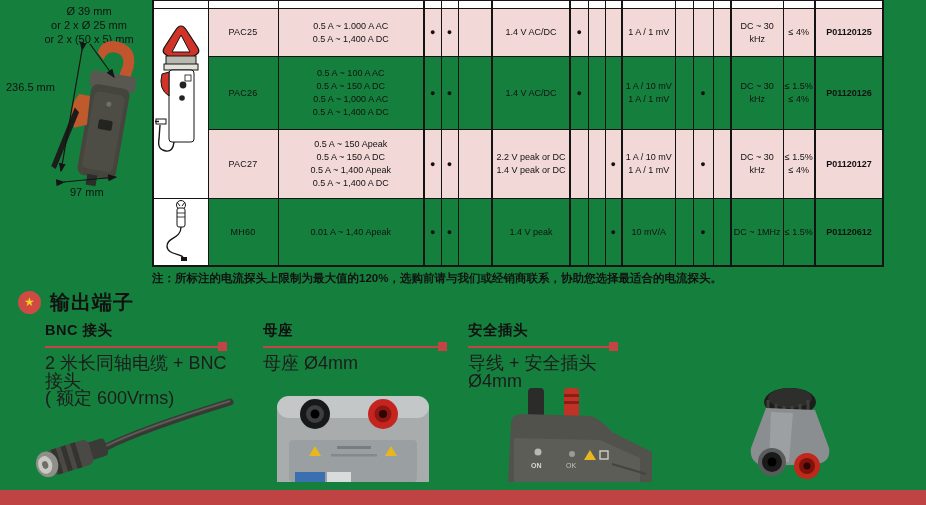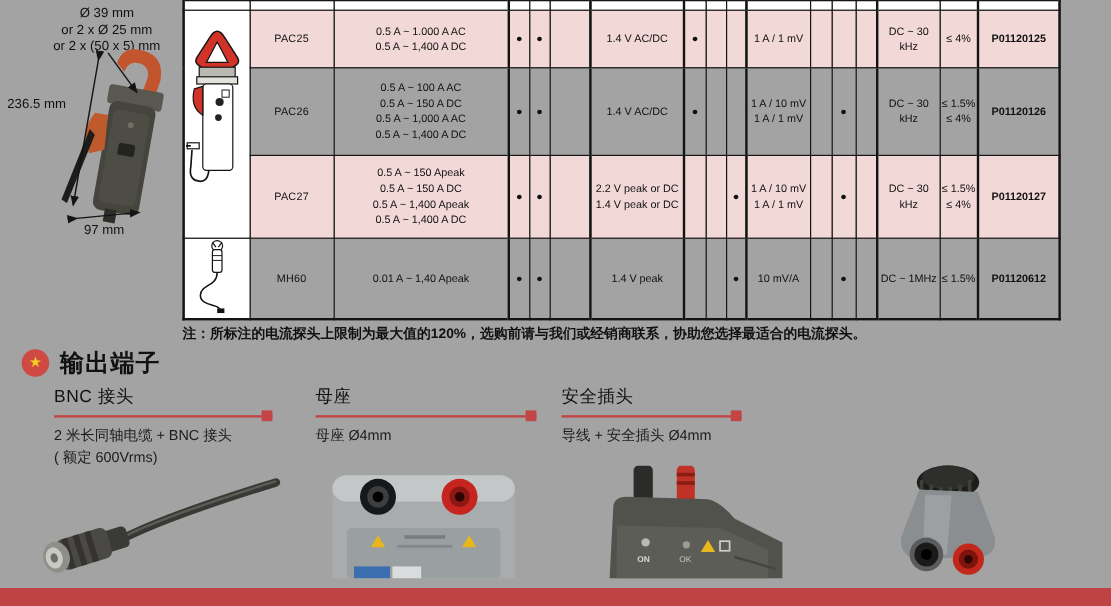--- a/index.html
+++ b/index.html
@@ -1,17 +1,17 @@
 <!DOCTYPE html>
 <html><head>
 <meta charset="utf-8">
 <style>
   html,body{margin:0;padding:0;background:#fff;}
   body{font-family:"Liberation Sans","DejaVu Sans",sans-serif;color:#111;}
-  #page{position:relative;width:926px;height:505px;overflow:hidden;background:#a3a3a3;}
+  #page{position:relative;width:926px;height:505px;overflow:hidden;background:#15803d;}
 
   
   .jaw-dims{position:absolute;left:14px;top:4px;width:150px;text-align:center;
     font-size:11px;line-height:14px;white-space:pre-line;}
   .dim-h{position:absolute;left:6px;top:81px;font-size:11px;}
   .dim-w{position:absolute;left:70px;top:186px;font-size:11px;}
 
   
   #spec-table{position:absolute;left:152px;top:0;border-collapse:collapse;table-layout:fixed;
     width:732px;}
@@ -33,24 +33,24 @@
   
   .note{position:absolute;left:152px;top:271px;width:760px;font-size:11.5px;font-weight:bold;}
 
   
   .section-head{position:absolute;left:18px;top:289px;height:26px;display:flex;align-items:center;}
   .badge{width:23px;height:23px;border-radius:50%;background:#cf4a43;display:flex;
     align-items:center;justify-content:center;font-size:12px;color:#f6d01e;}
   .section-title{margin-left:9px;font-size:20px;font-weight:bold;letter-spacing:1px;}
 
   .term{position:absolute;top:321px;}
-  .term-title{font-size:14.5px;font-weight:normal;letter-spacing:.5px;}
+  .term-title{font-size:14.5px;font-weight:bold;letter-spacing:.5px;}
   .rule{position:relative;height:2px;background:#c24444;margin-top:6px;}
   .rule .sq{position:absolute;right:0;top:-4px;width:9px;height:9px;background:#c24444;}
-  .term-desc{margin-top:7px;font-size:12px;line-height:17.5px;white-space:pre-line;color:#1c1c1c;}
+  .term-desc{margin-top:7px;font-size:18px;line-height:17.5px;white-space:pre-line;color:#1c1c1c;}
 
   .photo{position:absolute;}
   .redbar{position:absolute;left:0;top:490px;width:926px;height:15px;background:#bf4343;}
   svg text{font-family:"Liberation Sans","DejaVu Sans",sans-serif;}
 </style>
 </head>
 <body>
 
 <div id="page">
 

